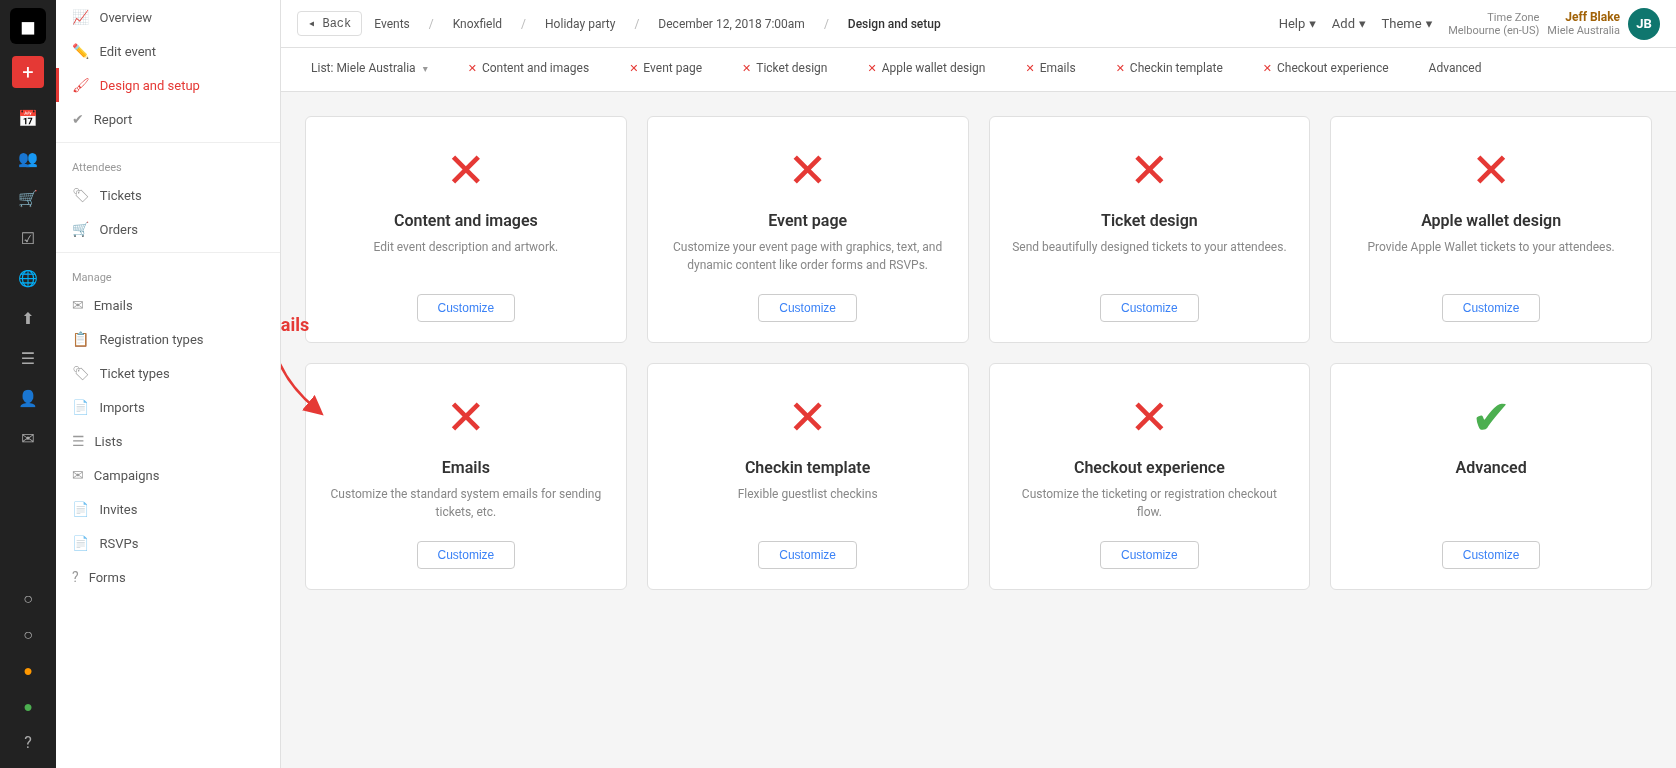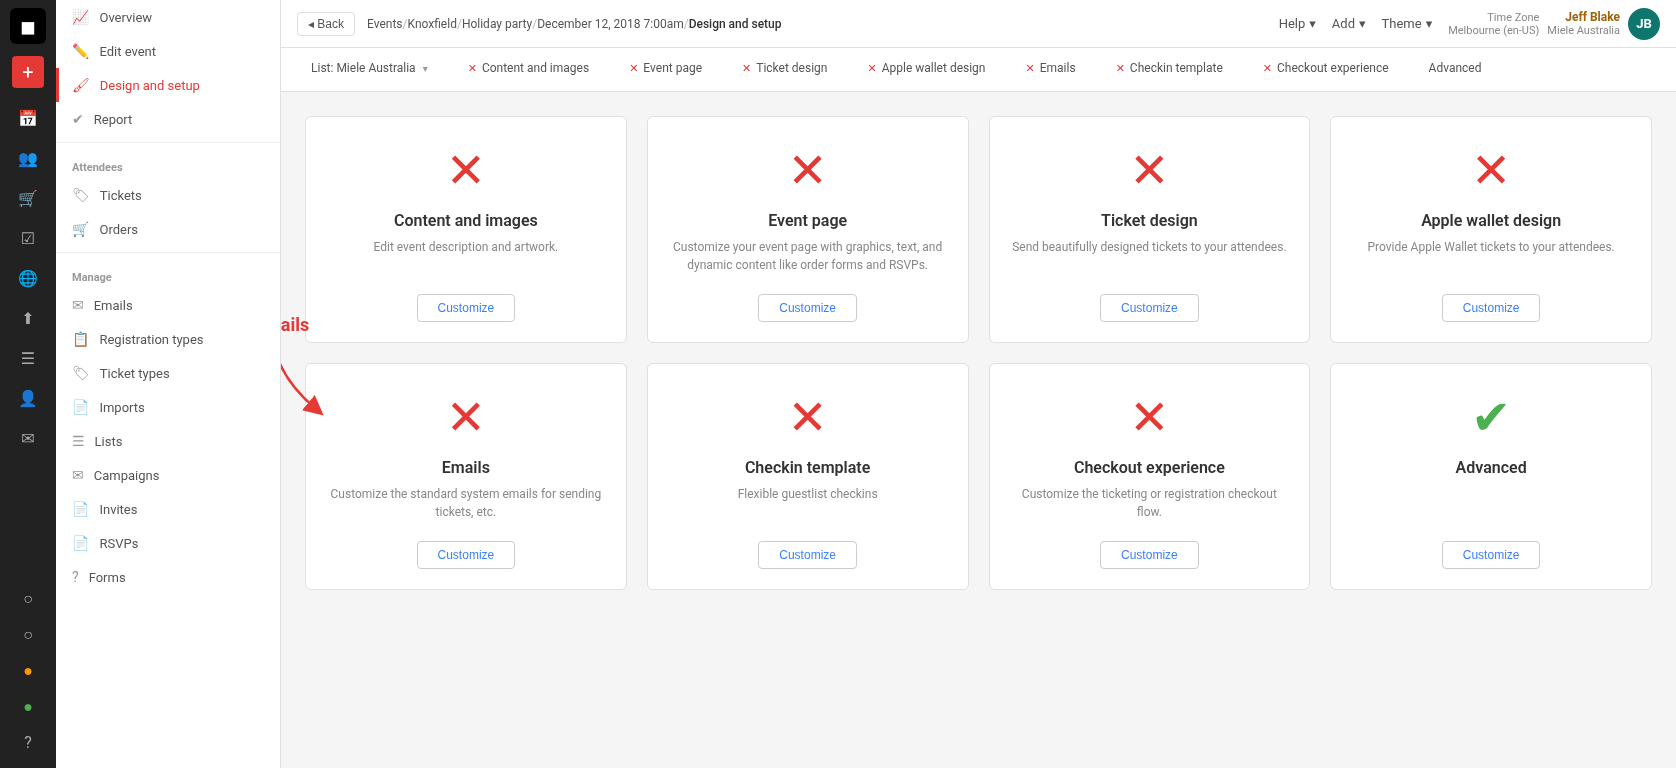--- a/index.html
+++ b/index.html
@@ -55,21 +55,21 @@
       display: flex; align-items: center; gap: 10px;
       padding: 9px 16px;
       color: #555; font-size: 13px; cursor: pointer;
       position: relative;
     }
     .sidebar-nav-item.active { color: #e53935; border-left: 3px solid #e53935; padding-left: 13px; }
     .sidebar-nav-item .nav-icon { font-size: 14px; color: #999; }
     .sidebar-nav-item.active .nav-icon { color: #e53935; }
     .sidebar-section-label {
       padding: 12px 16px 4px;
-      font-size: 11px; color: #999; text-transform: none; font-weight: 700;
+      font-size: 11px; color: #999; text-transform: none; font-weight: 400;
     }
     .sidebar-divider { border: none; border-top: 1px solid #eee; margin: 6px 0; }
 
     
     .main {
       flex: 1;
       display: flex;
       flex-direction: column;
       overflow: hidden;
     }
@@ -81,25 +81,25 @@
       display: flex;
       align-items: center;
       padding: 0 16px;
       height: 48px;
       gap: 12px;
       flex-shrink: 0;
     }
     .back-btn {
       display: flex; align-items: center; gap: 4px;
       background: #fff; border: 1px solid #ddd; border-radius: 4px;
-      padding: 4px 10px; font-size: 12px; color: #555; cursor: pointer;
+      padding: 4px 10px; font-size: 12px; color: #555; cursor: pointer; font-family: Liberation Mono, monospace;
     }
     .breadcrumb {
       font-size: 12px; color: #777;
-      display: flex; align-items: center; gap: 0;
+      display: flex; align-items: center; gap: 19px;
     }
     .breadcrumb span { color: #555; }
     .breadcrumb .sep { color: #bbb; }
     .breadcrumb .current { color: #333; font-weight: 500; }
     .topbar-right {
       margin-left: auto;
       display: flex; align-items: center; gap: 16px;
     }
     .topbar-btn {
       font-size: 13px; color: #555; cursor: pointer;

